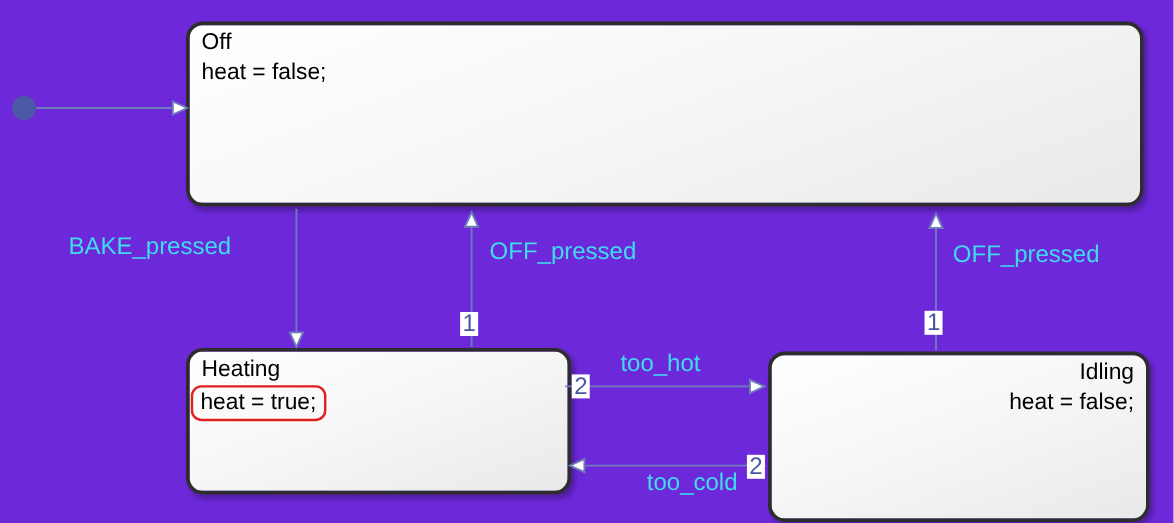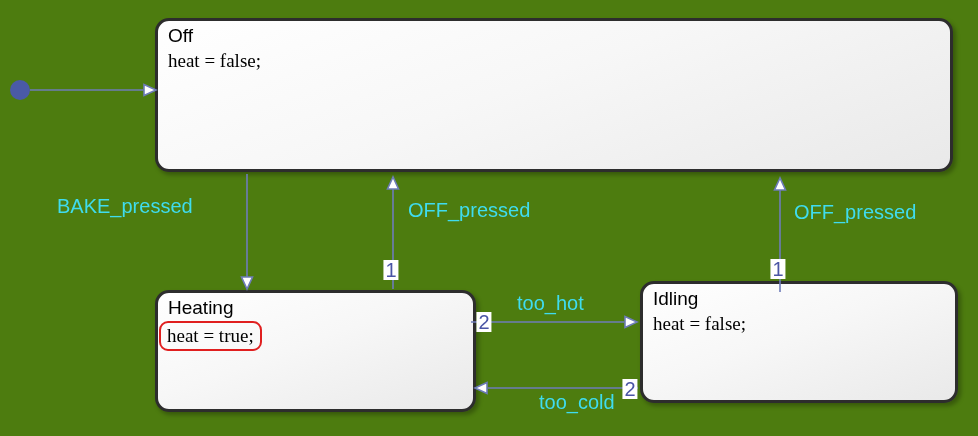--- a/index.html
+++ b/index.html
@@ -1,40 +1,40 @@
 <!DOCTYPE html>
 <html><head>
 <meta charset="utf-8">
 <style>
   html, body { margin: 0; padding: 0; background: #ffffff; }
   .canvas {
     position: relative;
     width: 978px;
     height: 436px;
-    background: #4d7c0f;
+    background: #6d28d9;
     font-family: "Liberation Sans", "DejaVu Sans", sans-serif;
     overflow: hidden;
   }
   .state {
     position: absolute;
     box-sizing: border-box;
     border: 3px solid #2d2d2d;
     border-radius: 14px;
     background: linear-gradient(160deg, #ffffff 0%, #f7f7f7 45%, #e9e9e9 100%);
     box-shadow: 2.5px 3px 4px rgba(0,0,0,0.28);
     padding: 2px 10px;
     color: #000;
     font-size: 19px;
     line-height: 25px;
   }
   .state-off     { left: 155px; top: 18px;  width: 798px; height: 154px; }
   .state-heating { left: 155px; top: 290px; width: 321px; height: 122px; }
-  .state-idling  { left: 640px; top: 281px; width: 318px; height: 122px; }
+  .state-idling  { left: 640px; top: 293px; width: 318px; height: 142px; text-align: right; }
   .state .title { display: block; }
-  .state .body  { display: inline-block; font-family: Liberation Serif, serif; }
+  .state .body  { display: inline-block; }
   .highlight-box {
     display: inline-block;
     border: 2.5px solid #e01f1f;
     border-radius: 9px;
     padding: 0 6px 1px 6px;
     margin-left: -9px;
     margin-top: 1px;
     text-align: right;
   }
   .svg-overlay {

